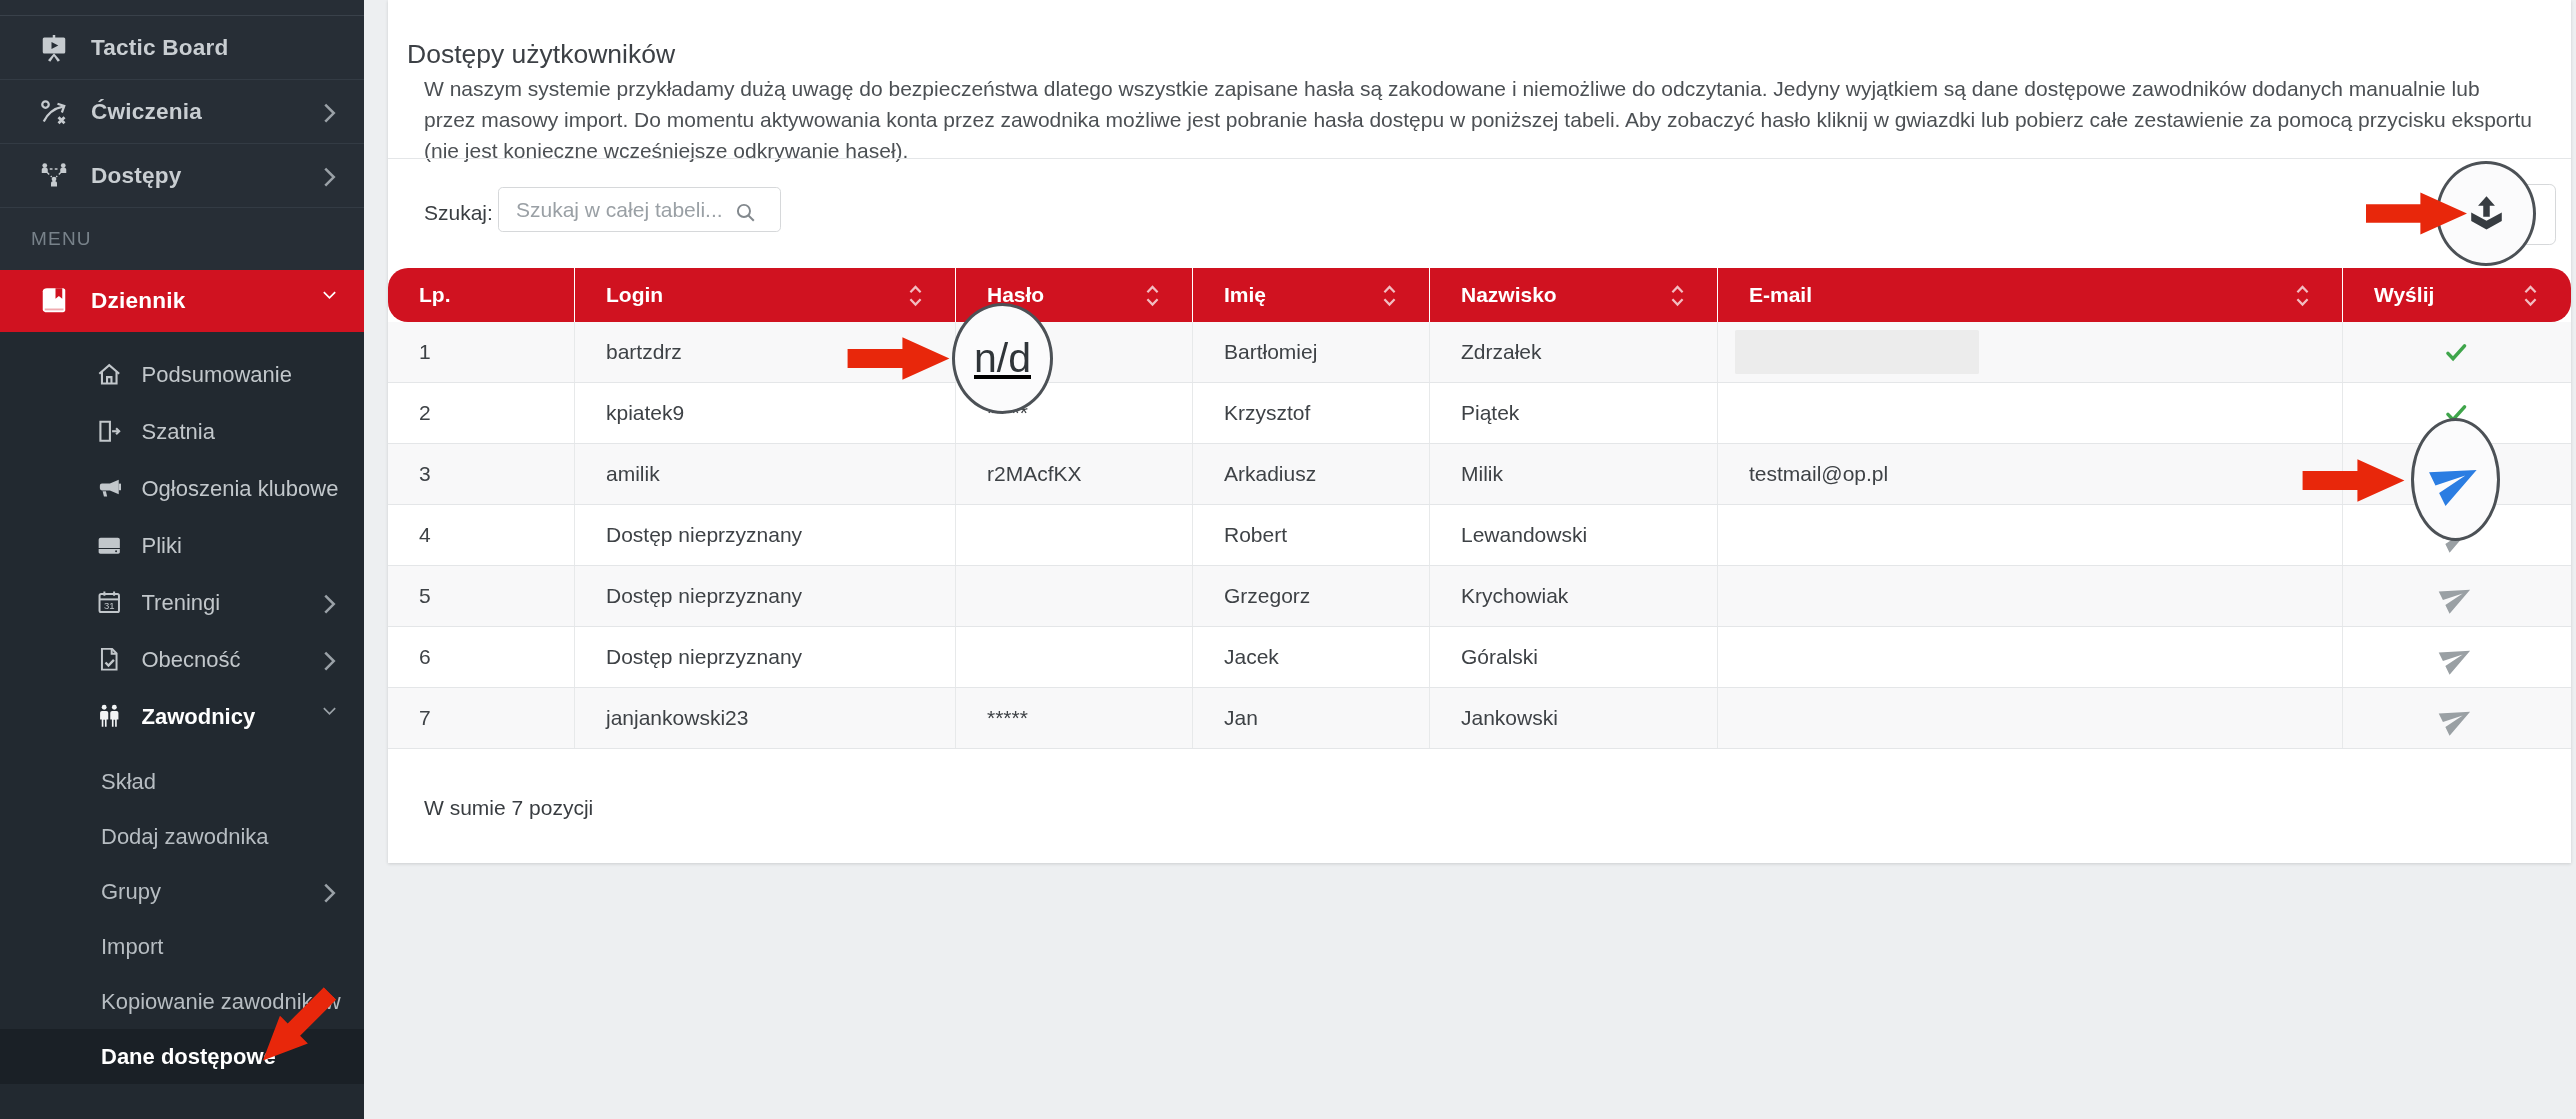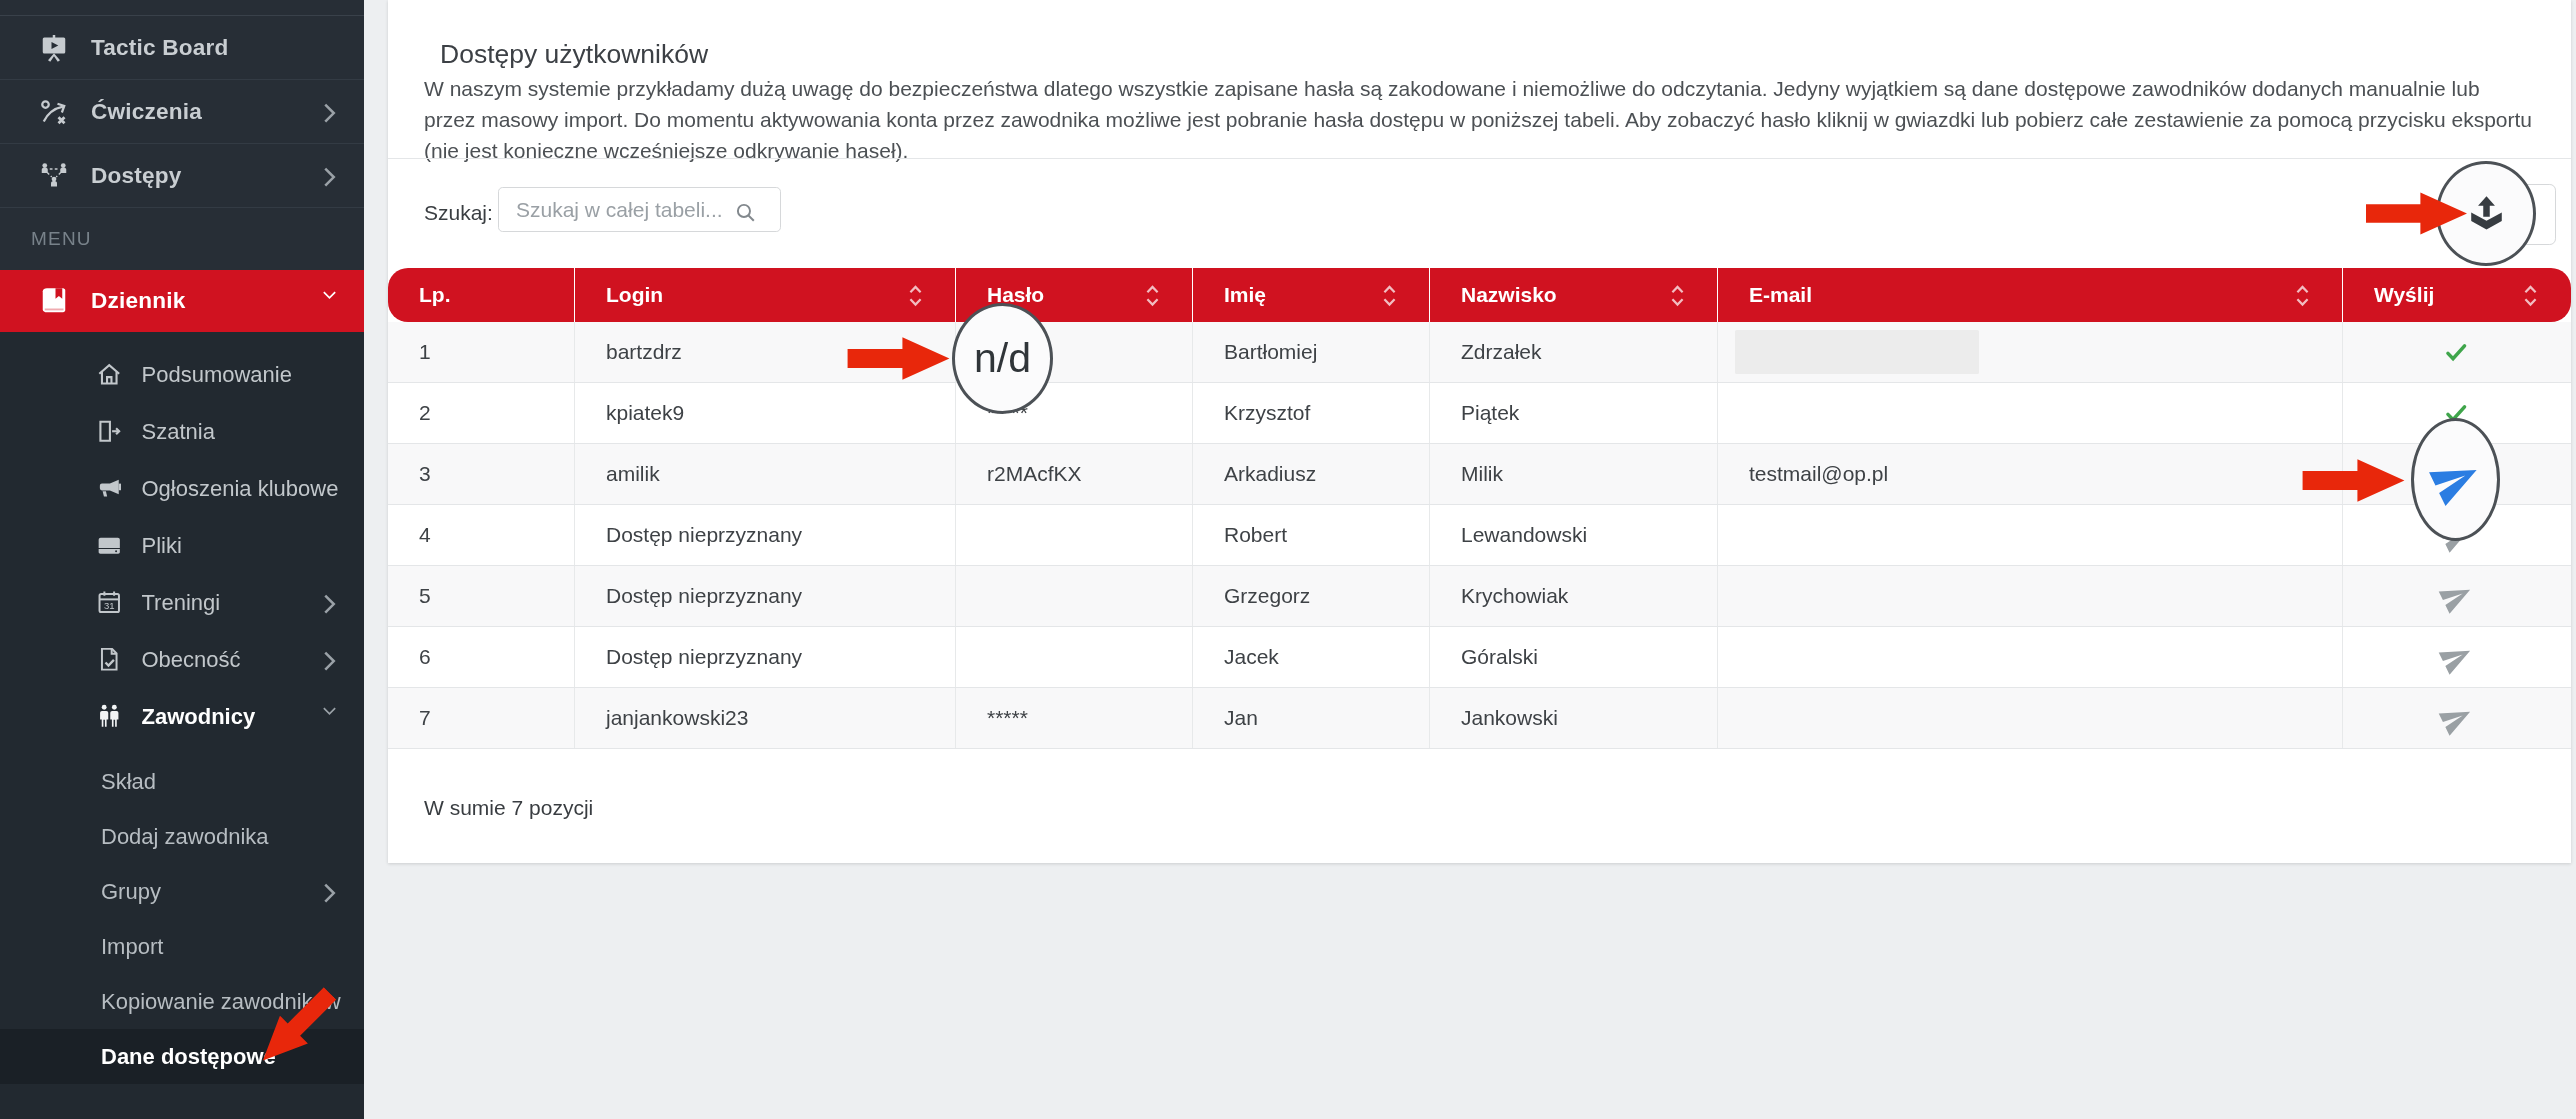--- a/index.html
+++ b/index.html
@@ -29,21 +29,21 @@
   .sub-item.bold .s-lab{font-weight:700;color:#ffffff;}
   .sub-item.bold .s-ic{color:#f2f4f5;}
   .leaf{height:55px;display:flex;align-items:center;padding-left:101px;position:relative;cursor:pointer;}
   .leaf .s-lab{font-size:22px;font-weight:400;color:#b7bdc2;}
   .leaf.active{background:#1a2026;}
   .leaf.active .s-lab{color:#ffffff;font-weight:700;}
 
   
   .card{position:absolute;left:388px;top:0;width:2183px;height:863px;background:#ffffff;
         box-shadow:0 0.8px 3.1px rgba(0,0,0,.14);z-index:1;}
-  .page-title{position:absolute;left:52px;top:39px;font-size:26.5px;color:#3c4045;}
+  .page-title{position:absolute;left:19px;top:39px;font-size:26.5px;color:#3c4045;}
   .description{position:absolute;left:36px;top:73px;width:2112px;font-size:21px;line-height:31px;color:#4c5054;}
   .hr{position:absolute;left:0;right:0;top:158px;height:0.8px;background:#e4e6e8;}
   .search-label{position:absolute;left:36px;top:201px;font-size:21px;color:#3a3e42;}
   .search-input{position:absolute;left:110px;top:187px;width:283px;height:45px;box-sizing:border-box;
         border:1.6px solid #d6d8da;border-radius:4.7px;padding:0 50px 0 17px;font-size:21px;
         font-family:"Liberation Sans",sans-serif;color:#3a3e42;outline:none;background:#fff;}
   .search-input::placeholder{color:#9aa0a5;}
   .search-ic{position:absolute;left:346px;top:201px;width:23.4px;height:23.4px;color:#82888d;pointer-events:none;}
   .export-btn{position:absolute;left:2107px;top:184px;width:61px;height:61px;box-sizing:border-box;
         border:1.6px solid #d6d8da;border-radius:6.2px;background:#fff;cursor:pointer;}
@@ -61,21 +61,21 @@
       border-right:0.8px solid #e7e9ea;overflow:hidden;}
   .td:last-child{border-right:none;}
   .td.center{justify-content:center;padding-left:0;}
   .c0{width:187px;}.c1{width:381px;}.c2{width:237px;}.c3{width:237px;}.c4{width:288px;}.c5{width:625px;}.c6{width:227px;}
   .redact{width:244px;height:44px;background:#ececec;border-radius:1.6px;margin-left:-14px;}
   .summary{position:absolute;left:36px;top:796px;font-size:21px;color:#393d41;}
 
   
   .ann-arrow{position:absolute;z-index:8;pointer-events:none;}
   .bubble{position:absolute;z-index:7;background:#fbfbfc;border:3.1px solid #4c5156;border-radius:50%;
-        box-sizing:border-box;display:flex;align-items:center;justify-content:center;}
+        box-sizing:border-box;display:flex;align-items:center;justify-content:center;text-decoration:underline;}
   .bubble-nd{left:564px;top:303px;width:101px;height:111px;}
   .bubble-nd span{font-size:41px;color:#303539;}
   .bubble-send{left:2023px;top:418px;width:89px;height:123px;}
   .bubble-export{left:2048px;top:161px;width:100px;height:105px;}
   .plane-blue{width:50px;height:50px;color:#2b7de2;transform:rotate(-26deg);}
   .plane-gray{width:33px;height:33px;color:#9aa0a4;transform:rotate(-26deg);}
   .check-ic{width:26.5px;height:26.5px;}
   .export-ic{width:39px;height:39px;color:#373c41;}
   .arrow-sidebar{left:249px;top:1005px;width:95px;height:44px;transform:rotate(135deg);}
 </style>

